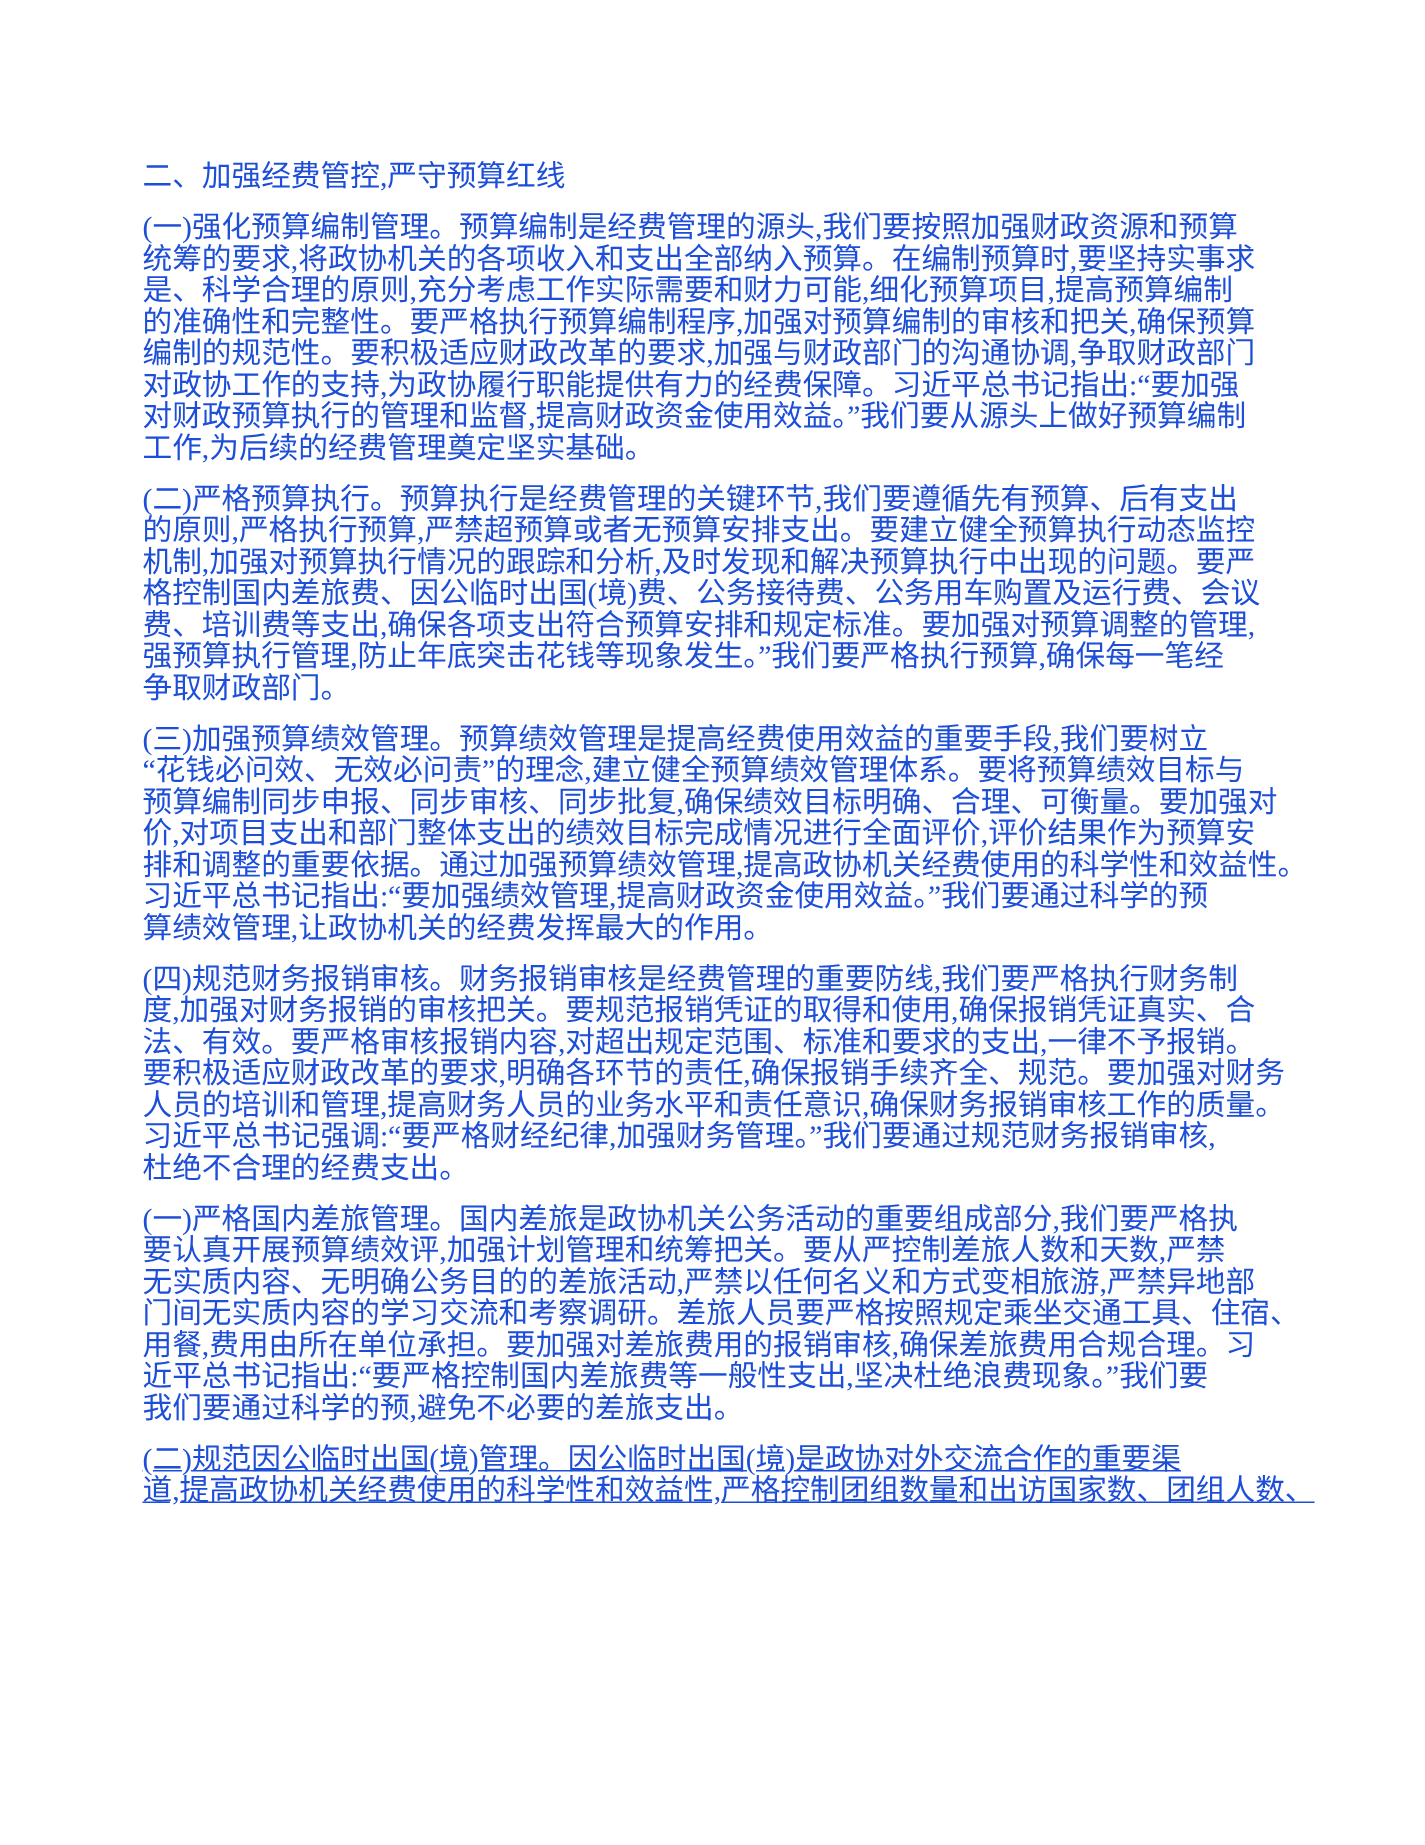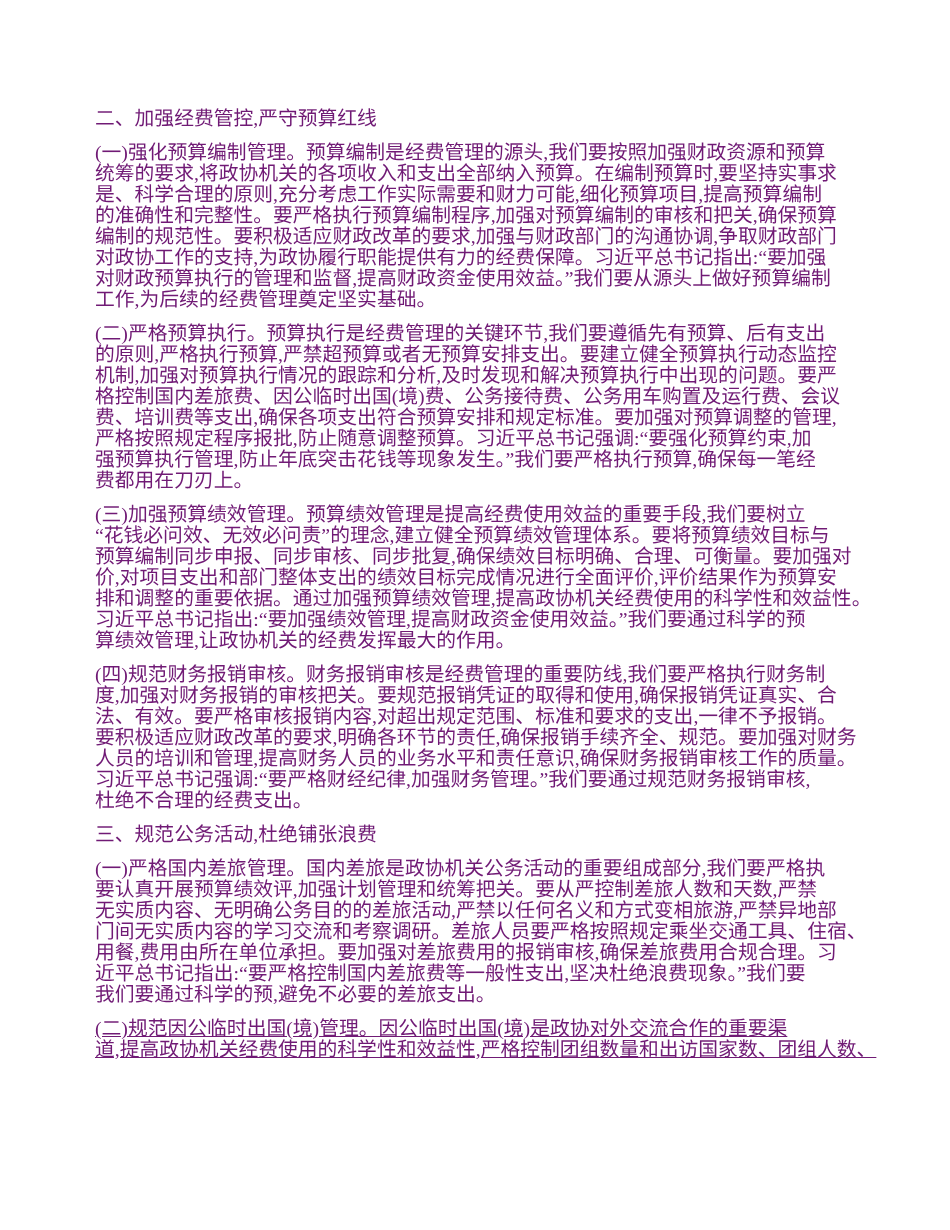--- a/index.html
+++ b/index.html
@@ -44,65 +44,61 @@
     text-align: left;
   }
   .block.heading .line {
     white-space: nowrap;
   }
 </style>
 </head>
 <body style="background: rgb(255, 255, 255);">
 
 <div class="doc-page">
-  <div class="doc-body" style="color: #701a75;">
+  <div class="doc-body" style="color: #1d4ed8;">
       <div class="block heading">
         <div class="line last">二、加强经费管控,严守预算红线</div>
       </div>
       <div class="block paragraph">
         <div class="line">(一)强化预算编制管理。预算编制是经费管理的源头,我们要按照加强财政资源和预算</div>
         <div class="line">统筹的要求,将政协机关的各项收入和支出全部纳入预算。在编制预算时,要坚持实事求</div>
         <div class="line">是、科学合理的原则,充分考虑工作实际需要和财力可能,细化预算项目,提高预算编制</div>
         <div class="line">的准确性和完整性。要严格执行预算编制程序,加强对预算编制的审核和把关,确保预算</div>
         <div class="line">编制的规范性。要积极适应财政改革的要求,加强与财政部门的沟通协调,争取财政部门</div>
         <div class="line">对政协工作的支持,为政协履行职能提供有力的经费保障。习近平总书记指出:“要加强</div>
         <div class="line">对财政预算执行的管理和监督,提高财政资金使用效益。”我们要从源头上做好预算编制</div>
         <div class="line last">工作,为后续的经费管理奠定坚实基础。</div>
       </div>
       <div class="block paragraph">
         <div class="line">(二)严格预算执行。预算执行是经费管理的关键环节,我们要遵循先有预算、后有支出</div>
         <div class="line">的原则,严格执行预算,严禁超预算或者无预算安排支出。要建立健全预算执行动态监控</div>
         <div class="line">机制,加强对预算执行情况的跟踪和分析,及时发现和解决预算执行中出现的问题。要严</div>
         <div class="line">格控制国内差旅费、因公临时出国(境)费、公务接待费、公务用车购置及运行费、会议</div>
         <div class="line">费、培训费等支出,确保各项支出符合预算安排和规定标准。要加强对预算调整的管理,</div>
-        <div class="line">严格按照规定程序报批,防止随意调整预算。习近平总书记强调:“要强化预算约束,加</div>
         <div class="line">强预算执行管理,防止年底突击花钱等现象发生。”我们要严格执行预算,确保每一笔经</div>
-        <div class="line last">费都用在刀刃上。</div>
+        <div class="line last">争取财政部门。</div>
       </div>
       <div class="block paragraph">
         <div class="line">(三)加强预算绩效管理。预算绩效管理是提高经费使用效益的重要手段,我们要树立</div>
         <div class="line">“花钱必问效、无效必问责”的理念,建立健全预算绩效管理体系。要将预算绩效目标与</div>
         <div class="line">预算编制同步申报、同步审核、同步批复,确保绩效目标明确、合理、可衡量。要加强对</div>
         <div class="line">价,对项目支出和部门整体支出的绩效目标完成情况进行全面评价,评价结果作为预算安</div>
         <div class="line">排和调整的重要依据。通过加强预算绩效管理,提高政协机关经费使用的科学性和效益性。</div>
         <div class="line">习近平总书记指出:“要加强绩效管理,提高财政资金使用效益。”我们要通过科学的预</div>
         <div class="line last">算绩效管理,让政协机关的经费发挥最大的作用。</div>
       </div>
       <div class="block paragraph">
         <div class="line">(四)规范财务报销审核。财务报销审核是经费管理的重要防线,我们要严格执行财务制</div>
         <div class="line">度,加强对财务报销的审核把关。要规范报销凭证的取得和使用,确保报销凭证真实、合</div>
         <div class="line">法、有效。要严格审核报销内容,对超出规定范围、标准和要求的支出,一律不予报销。</div>
         <div class="line">要积极适应财政改革的要求,明确各环节的责任,确保报销手续齐全、规范。要加强对财务</div>
         <div class="line">人员的培训和管理,提高财务人员的业务水平和责任意识,确保财务报销审核工作的质量。</div>
         <div class="line">习近平总书记强调:“要严格财经纪律,加强财务管理。”我们要通过规范财务报销审核,</div>
         <div class="line last">杜绝不合理的经费支出。</div>
       </div>
-      <div class="block heading">
-        <div class="line last">三、规范公务活动,杜绝铺张浪费</div>
-      </div>
       <div class="block paragraph">
         <div class="line">(一)严格国内差旅管理。国内差旅是政协机关公务活动的重要组成部分,我们要严格执</div>
         <div class="line">要认真开展预算绩效评,加强计划管理和统筹把关。要从严控制差旅人数和天数,严禁</div>
         <div class="line">无实质内容、无明确公务目的的差旅活动,严禁以任何名义和方式变相旅游,严禁异地部</div>
         <div class="line">门间无实质内容的学习交流和考察调研。差旅人员要严格按照规定乘坐交通工具、住宿、</div>
         <div class="line">用餐,费用由所在单位承担。要加强对差旅费用的报销审核,确保差旅费用合规合理。习</div>
         <div class="line">近平总书记指出:“要严格控制国内差旅费等一般性支出,坚决杜绝浪费现象。”我们要</div>
         <div class="line last">我们要通过科学的预,避免不必要的差旅支出。</div>
       </div>
       <div class="block paragraph">

